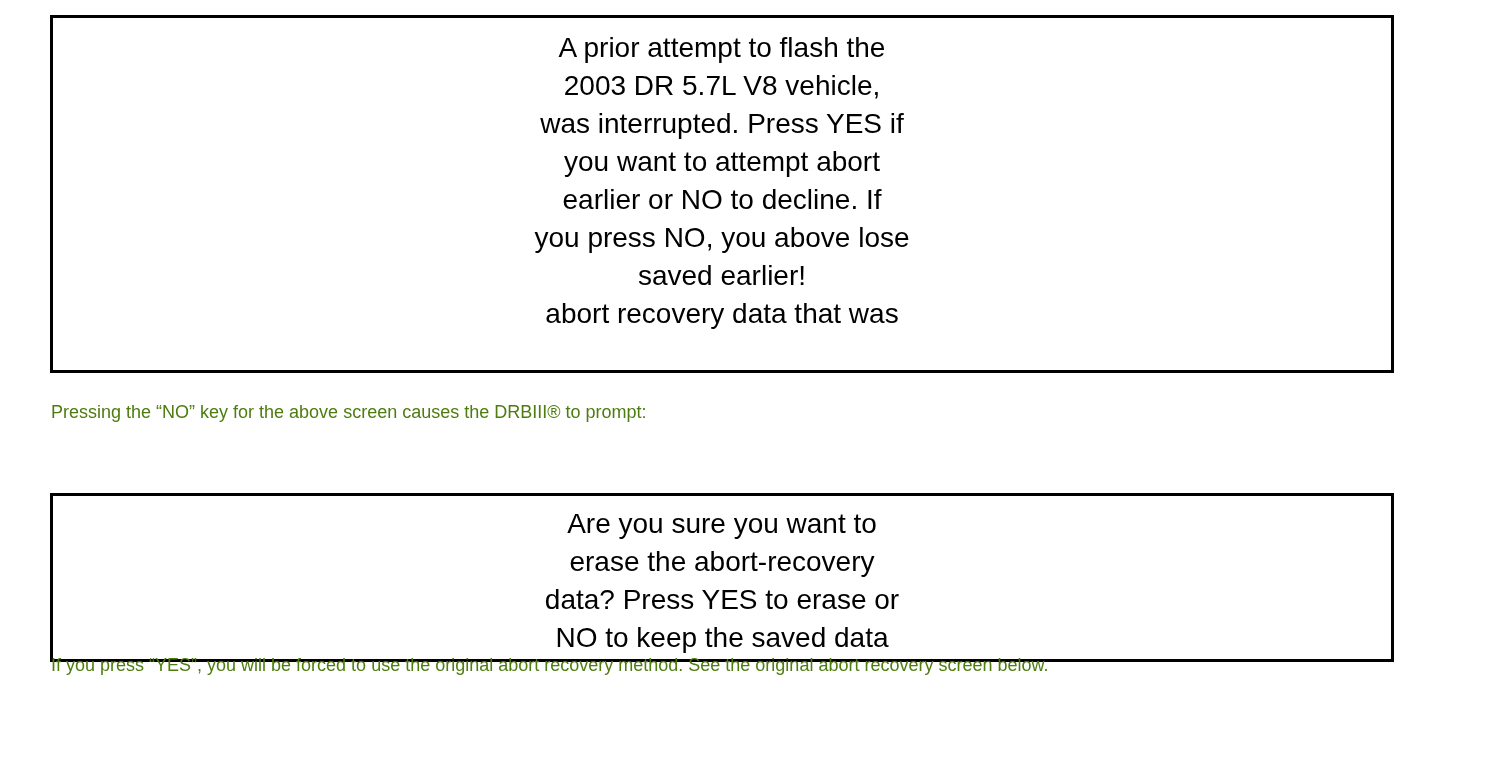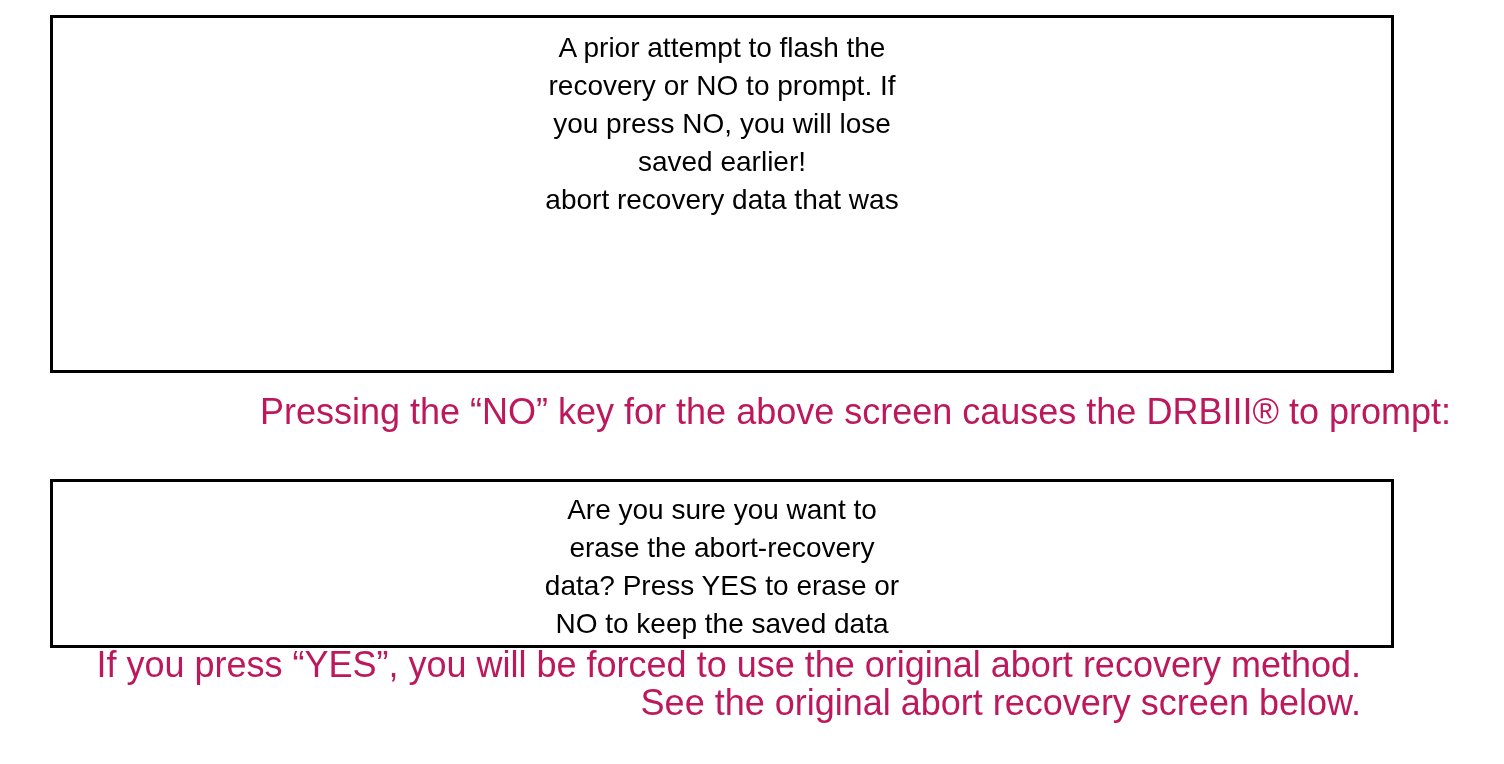--- a/index.html
+++ b/index.html
@@ -36,21 +36,21 @@
 
   #screen-box-1 {
     left: 50px;
     top: 15px;
     width: 1344px;
     height: 358px;
   }
 
   #screen-box-2 {
     left: 50px;
-    top: 479px;
+    top: 493px;
     width: 1344px;
     height: 169px;
   }
 
   .screen-lines {
     margin: 0;
     padding: 14px;
     list-style: none;
   }
 
@@ -68,24 +68,24 @@
     line-height: 38px;
     letter-spacing: 0px;
     white-space: pre;
     color: #000000;
   }
 
   
   .body-paragraph {
     position: absolute;
     margin: 0;
-    font-size: 36px;
+    font-size: 18px;
     line-height: 38px;
-    color: #be185d;
-    text-align: right;
+    color: #4d7c0f;
+    text-align: left;
   }
 
   #paragraph-after-box-1 {
     left: 51px;
     top: 393px;
     width: 1400px;
   }
 
   #paragraph-after-box-2 {
     left: 51px;
@@ -94,22 +94,25 @@
   }
 </style>
 </head>
 <body>
 
 <div class="page">
 
   <div class="screen-box" id="screen-box-1">
     <div class="screen-lines">
       <span class="screen-line">A prior attempt to flash the</span>
-      <span class="screen-line">recovery or NO to prompt. If</span>
-      <span class="screen-line">you press NO, you will lose</span>
+      <span class="screen-line">2003 DR 5.7L V8 vehicle,</span>
+      <span class="screen-line">was interrupted. Press YES if</span>
+      <span class="screen-line">you want to attempt abort</span>
+      <span class="screen-line">earlier or NO to decline. If</span>
+      <span class="screen-line">you press NO, you above lose</span>
       <span class="screen-line">saved earlier!</span>
       <span class="screen-line">abort recovery data that was</span>
     </div>
   </div>
 
   <p class="body-paragraph" id="paragraph-after-box-1">Pressing the “NO” key for the above screen causes the DRBIII® to prompt:</p>
 
   <div class="screen-box" id="screen-box-2">
     <div class="screen-lines">
       <span class="screen-line">Are you sure you want to</span>

